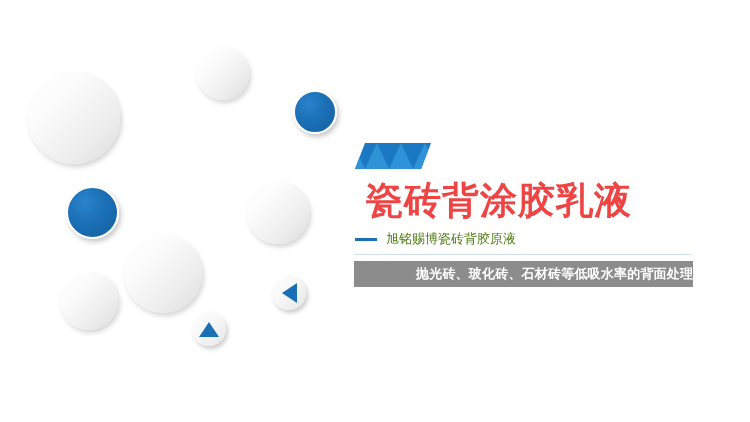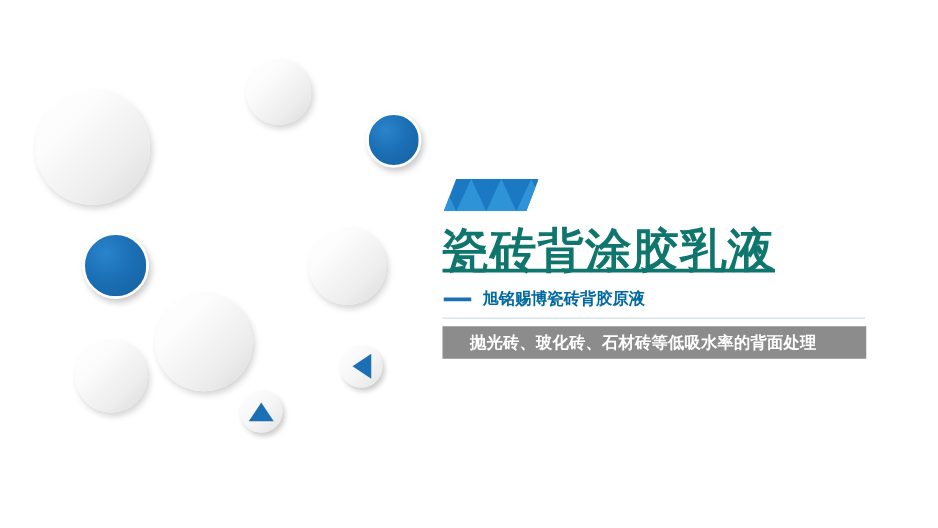--- a/index.html
+++ b/index.html
@@ -122,47 +122,46 @@
     font-weight: bold;
     color: #4a4a4a;
     letter-spacing: 0.1px;
     white-space: nowrap;
   }
   .zigzag {
     display: block;
   }
   .cn-title {
     position: absolute;
-    left: 2px;
+    left: 14px;
     top: 176px;
     font-size: 37px;
     font-weight: bold;
-    color: #0f766e;
+    color: #ef4444;
     letter-spacing: 1px;
     white-space: nowrap;
     font-family: "DejaVu Sans", "Liberation Sans", sans-serif;
-    text-decoration: underline;
   }
   .tagline-row {
     position: absolute;
     left: 3px;
     top: 230px;
     display: flex;
     align-items: center;
     gap: 9px;
   }
   .dash {
     width: 22px;
     height: 3px;
     background: #1b6fb5;
   }
   .tagline {
     font-size: 13px;
-    font-weight: bold;
-    color: #0369a1;
+    font-weight: normal;
+    color: #4d7c0f;
     white-space: nowrap;
   }
   .divider {
     position: absolute;
     left: 2px;
     top: 254px;
     width: 338px;
     height: 1px;
     background: #cfdfec;
   }
@@ -176,20 +175,21 @@
     display: flex;
     align-items: center;
   }
   .banner-text {
     color: #ffffff;
     font-size: 13px;
     font-weight: bold;
     padding-left: 22px;
     white-space: nowrap;
     letter-spacing: 0.2px;
+    margin-left: 40px;
   }
 </style>
 </head>
 <body>
 
 <div class="slide">
 
   <div class="circle-field">
 
     <div class="circ gray" style="left:28px;  top:72px;  width:92px;  height:92px;"></div>

